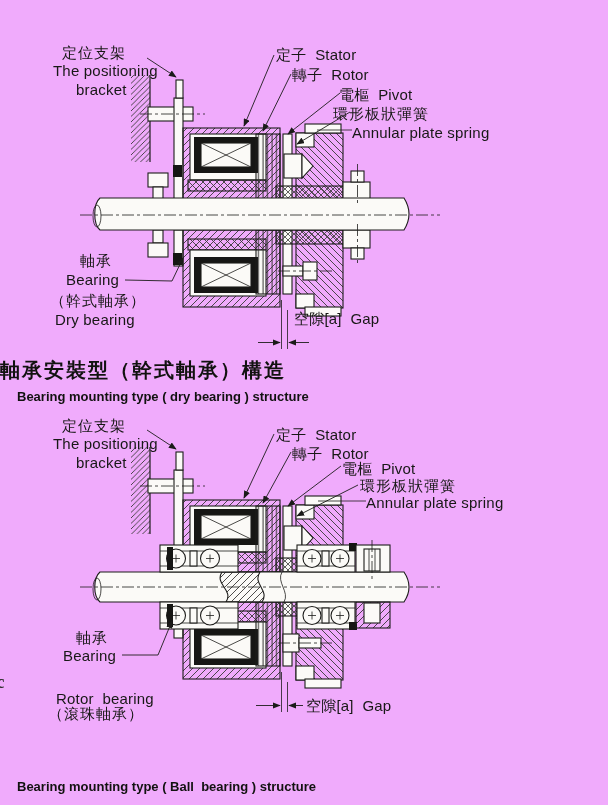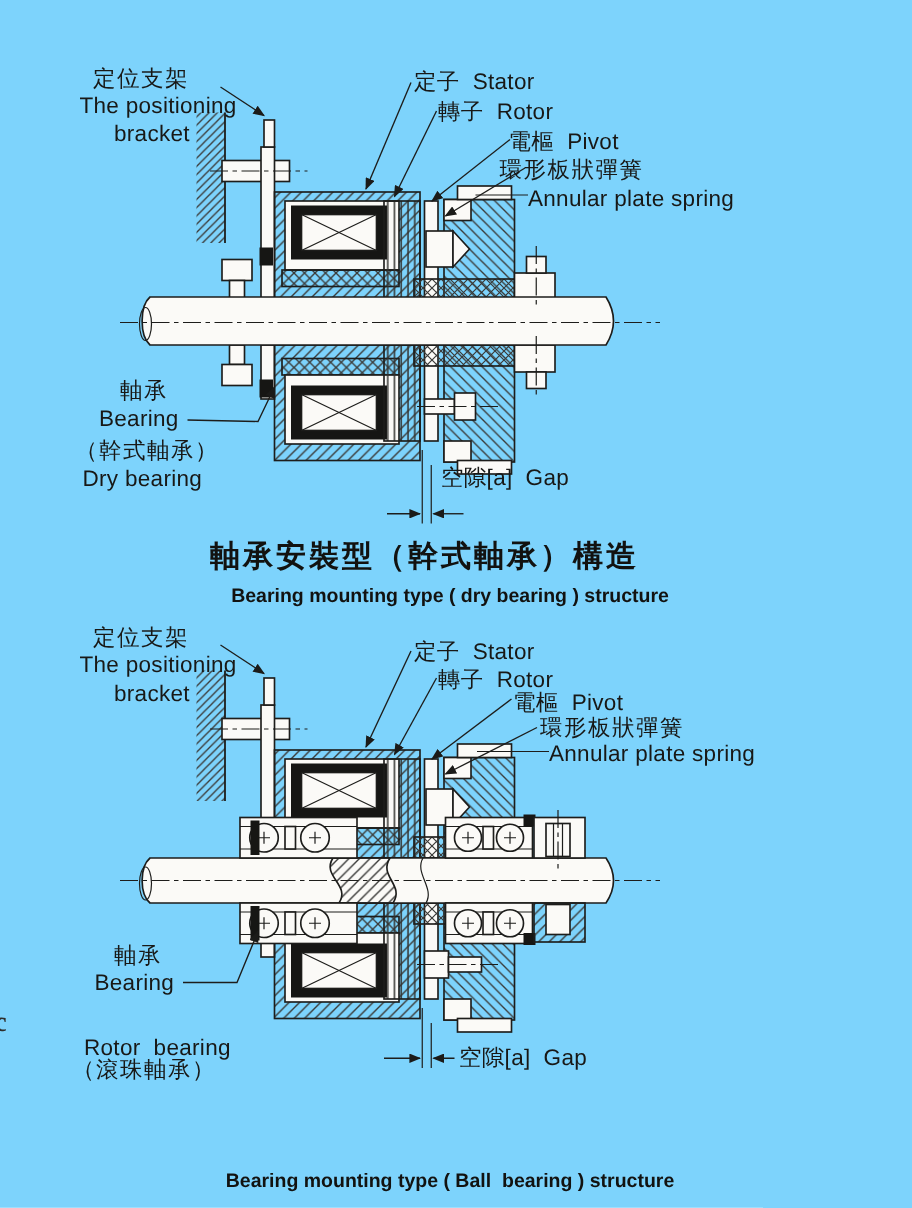--- a/index.html
+++ b/index.html
@@ -1,37 +1,37 @@
 <!DOCTYPE html>
 <html><head>
 <meta charset="utf-8">
 <style>
   html,body{margin:0;padding:0;}
   .sheet{
     position:relative;width:608px;height:805px;overflow:hidden;
-    background:#7dd3fc;
+    background:#f0abfc;
     font-family:"Liberation Sans",sans-serif;
   }
   svg{position:absolute;left:0;top:0;}
   
   .fw{fill:#fbfaf7;stroke:#1d1d1b;stroke-width:1.1;}
   .fA{fill:url(#hA);stroke:#1d1d1b;stroke-width:1.1;}
   .fB{fill:url(#hB);stroke:#1d1d1b;stroke-width:1.1;}
   .fX{fill:url(#hX);stroke:#1d1d1b;stroke-width:1.1;}
   .fV{fill:url(#hV);stroke:#1d1d1b;stroke-width:1.1;}
   .fWall{fill:url(#hW);stroke:none;}
   .blk{fill:#161614;stroke:none;}
   .ln{stroke:#1d1d1b;stroke-width:1.2;fill:none;}
   .lnt{stroke:#1d1d1b;stroke-width:0.8;fill:none;}
   .cl{stroke:#1d1d1b;stroke-width:0.8;fill:none;stroke-dasharray:12 3 3 3;}
   .ld{stroke:#1d1d1b;stroke-width:0.9;fill:none;}
   
   .lbl{position:absolute;font-size:15px;color:#181816;white-space:pre;letter-spacing:.2px;line-height:1.15;}
   .zh{font-size:15px;letter-spacing:1px;}
-  .cap{position:absolute;left:0;width:566px;text-align:center;white-space:pre;color:#121210;}
+  .cap{position:absolute;left:0;width:566px;text-align:left;white-space:pre;color:#121210;}
   .capzh{font-size:20px;font-weight:bold;letter-spacing:2px;}
   .capen{font-size:13px;font-weight:bold;padding-left:17px;}
   .sideletter{position:absolute;font:bold 19px "Liberation Serif",serif;color:#2e2e2c;}
 </style>
 </head>
 <body>
 
 <div class="sheet">
 
 <svg width="608" height="805" viewBox="0 0 608 805">

